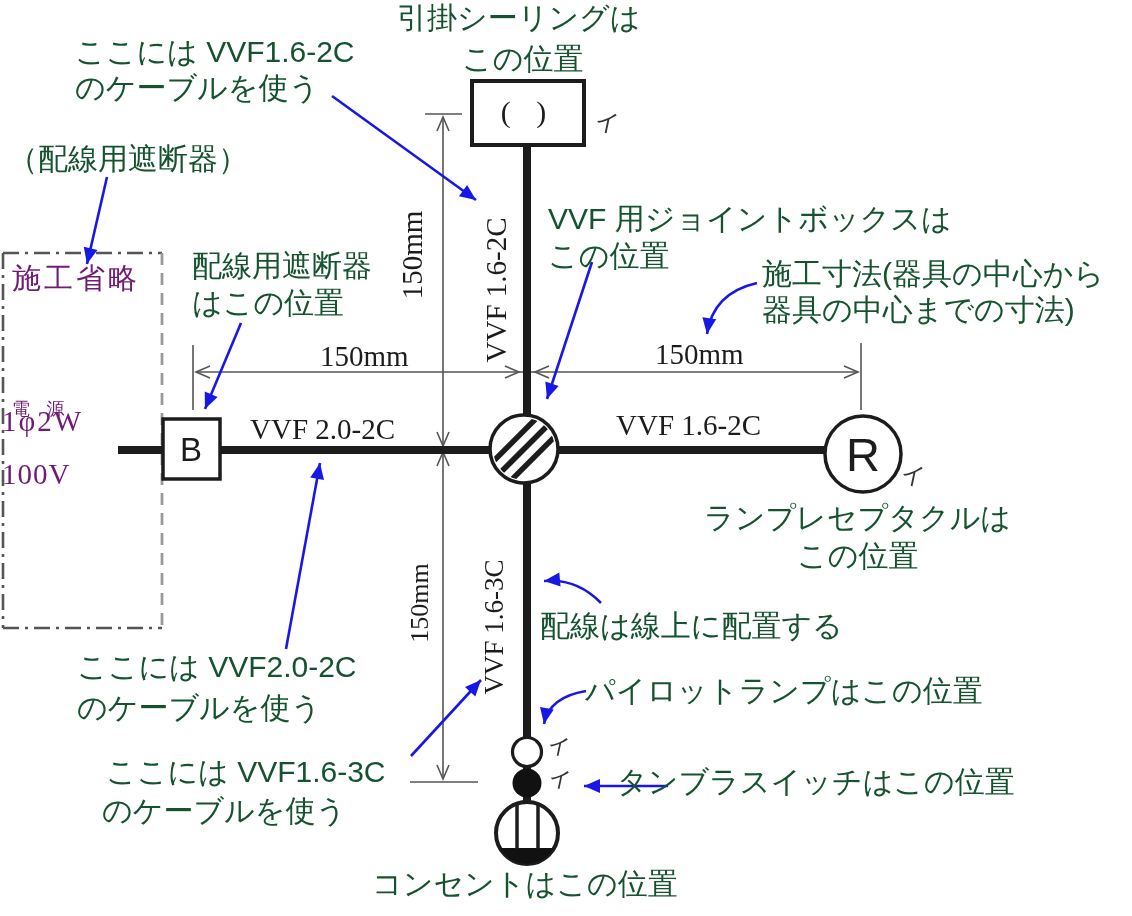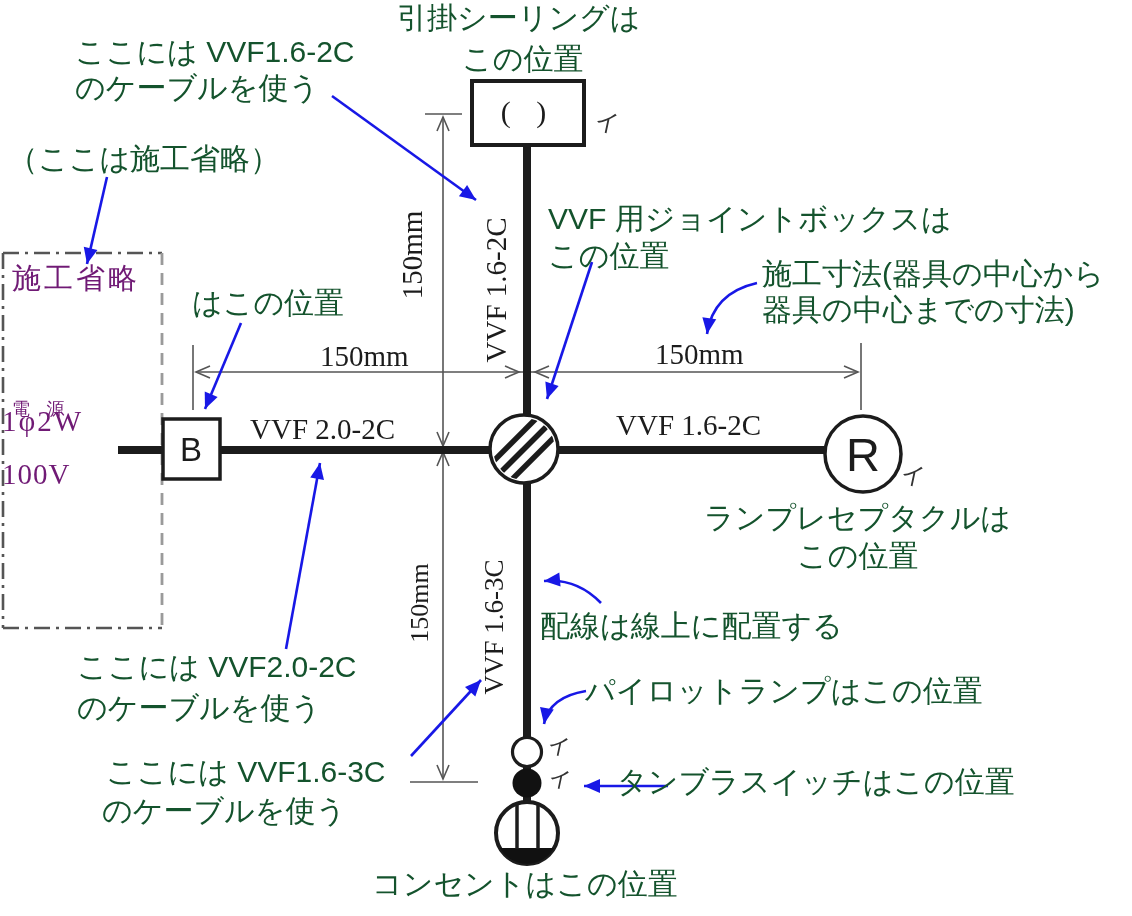--- a/index.html
+++ b/index.html
@@ -109,21 +109,22 @@
       <path d="M668,786 L584,786" marker-end="url(#mBlue)"></path>
       <path d="M286,649 L320,463" marker-end="url(#mBlue)"></path>
       <path d="M411,756 L481,680" marker-end="url(#mBlue)"></path>
     </g>
   </svg>
 
   <div class="lbl red" style="left:397px;top:2px;">引掛シーリングは</div>
   <div class="lbl red" style="left:462px;top:43px;">この位置</div>
   <div class="lbl red" style="left:75px;top:36px;">ここには VVF1.6-2C</div>
   <div class="lbl red" style="left:75px;top:72px;">のケーブルを使う</div>
-  <div class="lbl red" style="left:8px;top:143px;">（ここは施工省略）</div>
+  <div class="lbl red" style="left:8px;top:143px;">（配線用遮断器）</div>
+  <div class="lbl red" style="left:192px;top:250px;">配線用遮断器</div>
   <div class="lbl red" style="left:192px;top:287px;">はこの位置</div>
   <div class="lbl red" style="left:548px;top:203px;">VVF 用ジョイントボックスは</div>
   <div class="lbl red" style="left:548px;top:240px;">この位置</div>
   <div class="lbl red" style="left:762px;top:258px;">施工寸法(器具の中心から</div>
   <div class="lbl red" style="left:762px;top:294px;">器具の中心までの寸法)</div>
   <div class="lbl red" style="left:704px;top:502px;">ランプレセプタクルは</div>
   <div class="lbl red" style="left:797px;top:540px;">この位置</div>
   <div class="lbl red" style="left:540px;top:610px;text-align:right;">配線は線上に配置する</div>
   <div class="lbl red" style="left:585px;top:675px;text-align:center;">パイロットランプはこの位置</div>
   <div class="lbl red" style="left:617px;top:766px;">タンブラスイッチはこの位置</div>

